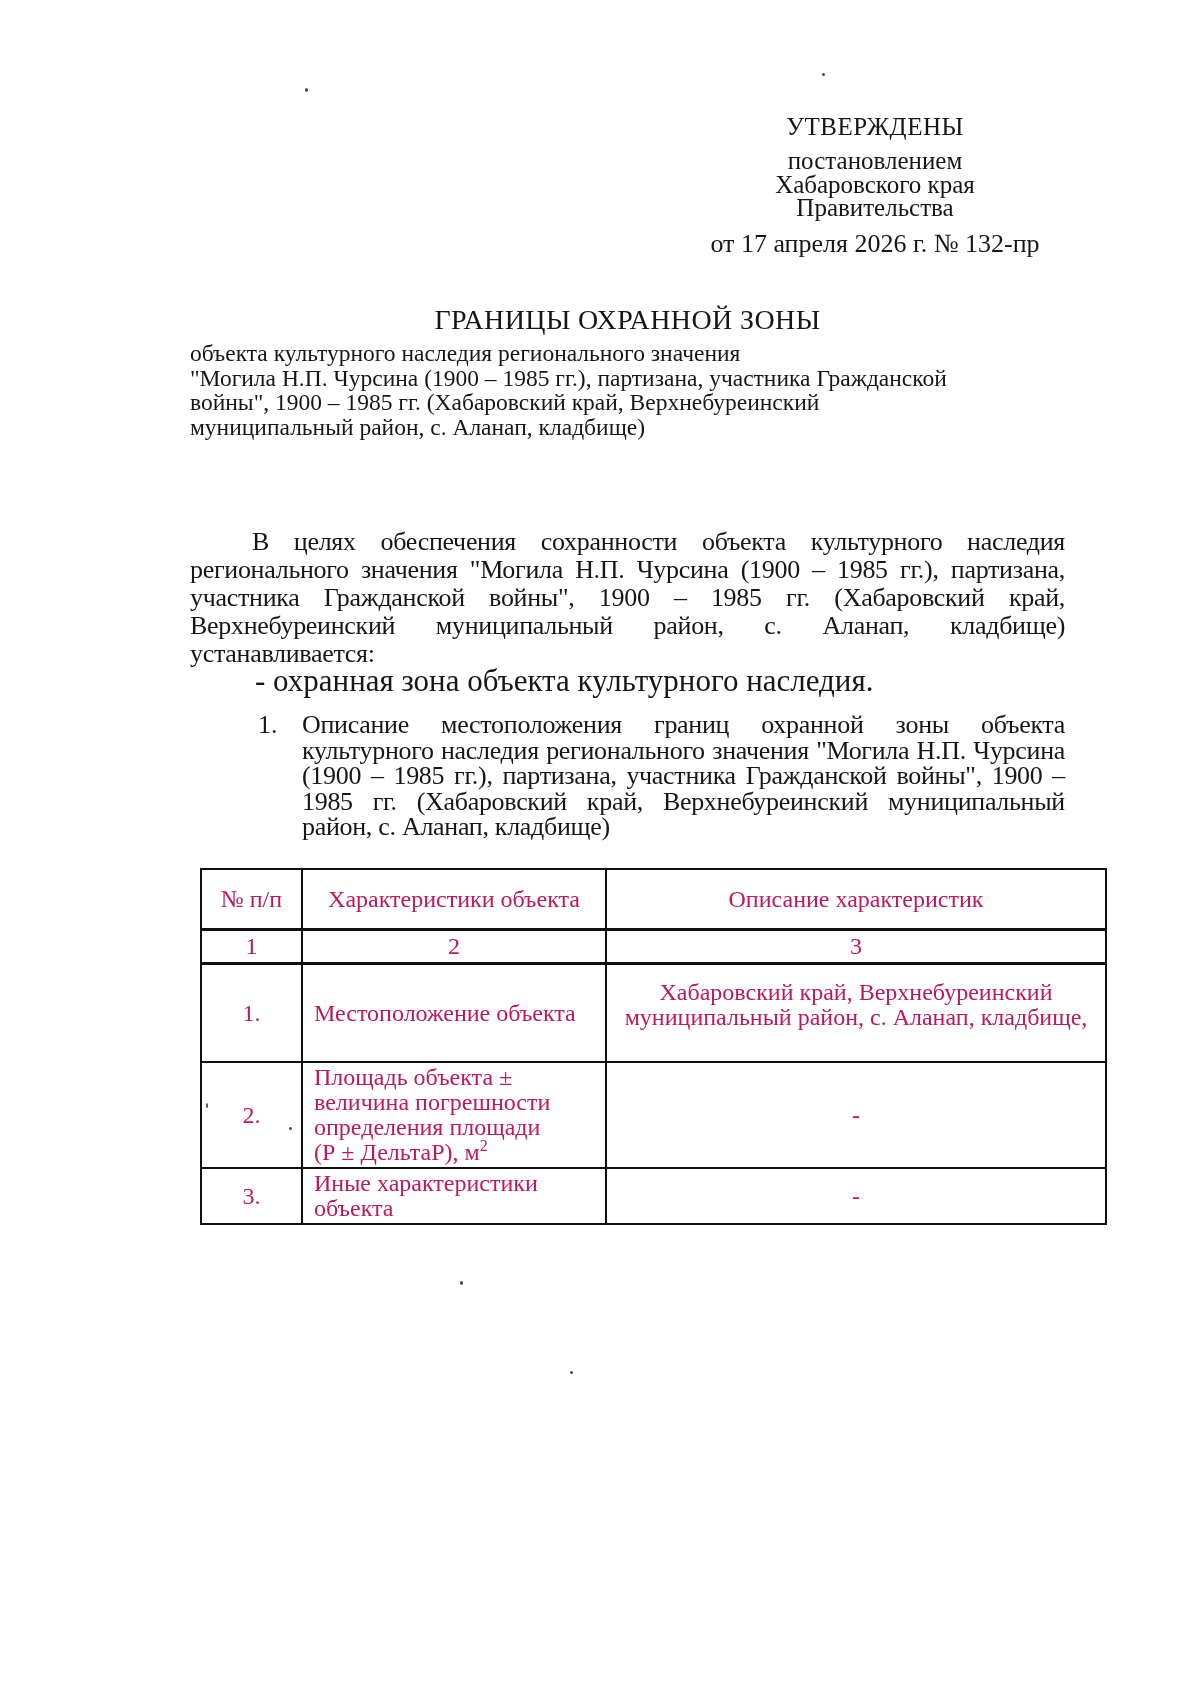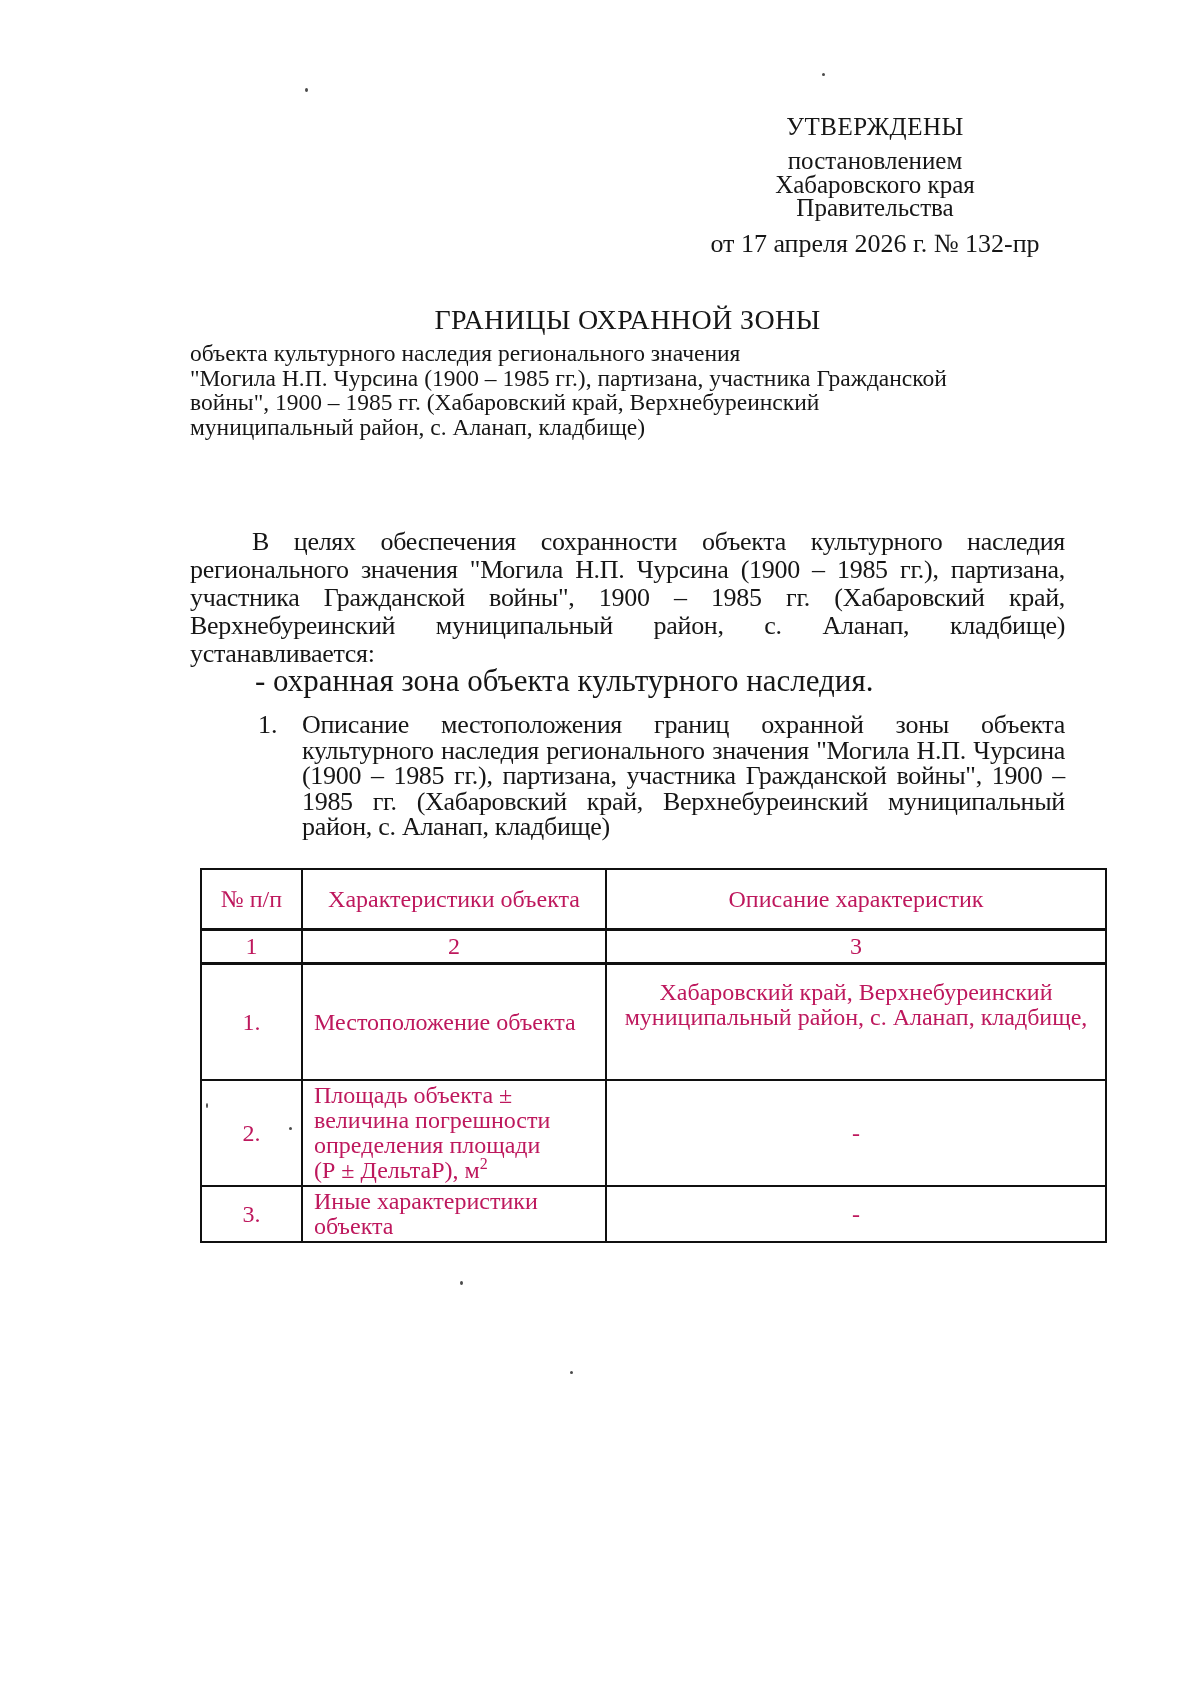--- a/index.html
+++ b/index.html
@@ -121,21 +121,21 @@
   .char-table .col-num   { width: 87px;  text-align: center; }
   .char-table .col-char  { width: 290px; margin-top: 23px; }
   .char-table .col-descr { width: 486px; text-align: center; }
   .char-table tr.head-row td { text-align: center; height: 54px; border-bottom-width: 3px; }
   .char-table tr.num-row  td { text-align: center; height: 27px; border-bottom-width: 3px; }
   .char-table tr.row-1 td { height: 76px; }
   .char-table tr.row-2 td { height: 93px; }
   .char-table tr.row-3 td { height: 46px; }
   .char-table td.cell-char { text-align: left; padding-left: 11px; padding-right: 12px; }
   .char-table sup { font-size: 16px; line-height: 0; }
-  .char-table .descr-top { vertical-align: middle; padding-bottom: 36px; }
+  .char-table .descr-top { vertical-align: middle; padding-bottom: 18px; }
   
   .speck {
     position: absolute;
     background: #4a4a4a;
     border-radius: 50%;
   }
   .sp1 { left: 305px; top: 88px;  width: 3px; height: 4px; }
   .sp2 { left: 822px; top: 73px;  width: 3px; height: 3px; }
   .sp3 { left: 206px; top: 1103px; width: 2px; height: 5px; }
   .sp4 { left: 289px; top: 1127px; width: 3px; height: 3px; }

